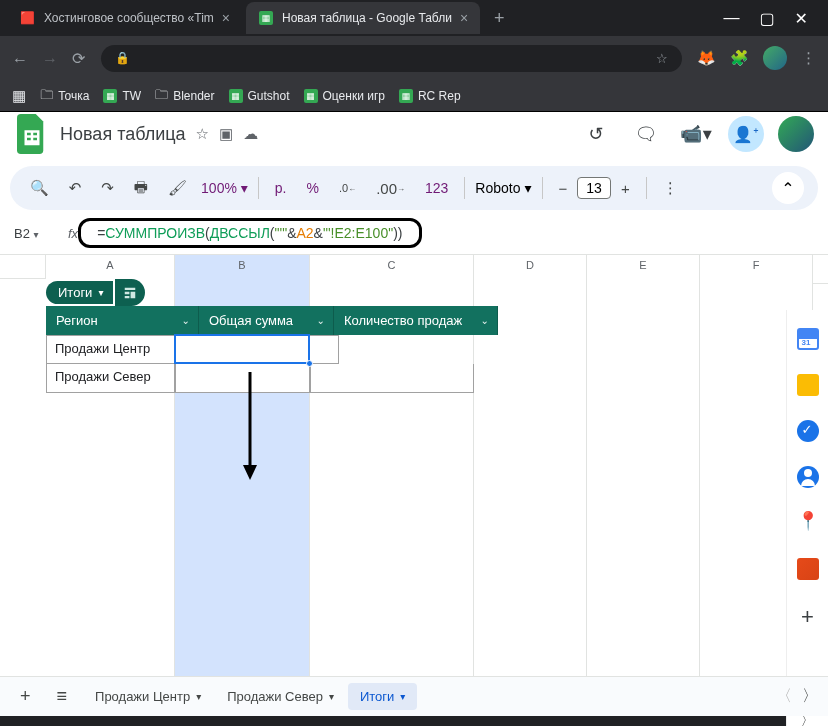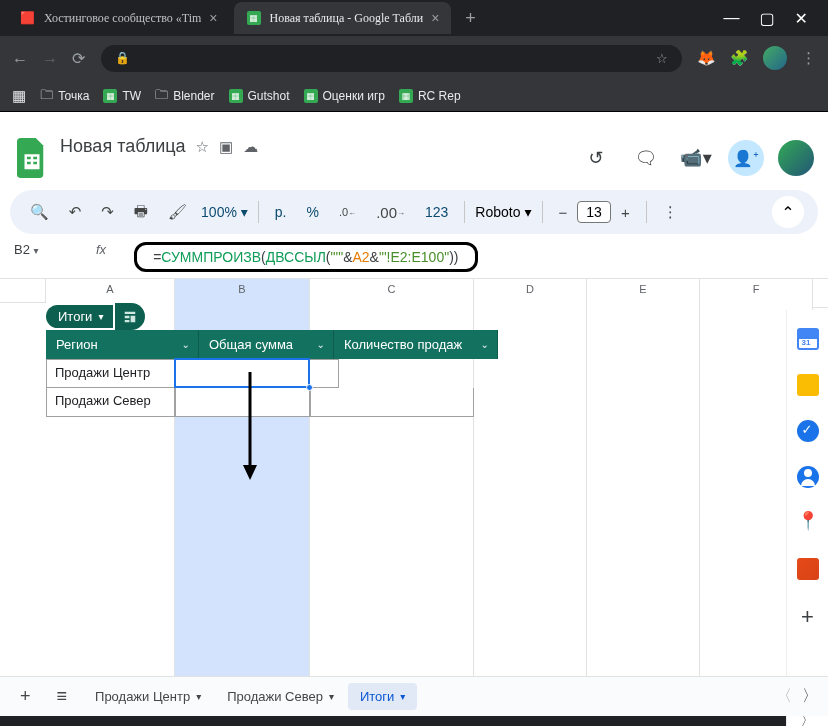--- a/index.html
+++ b/index.html
@@ -5,62 +5,62 @@
 * { margin: 0; padding: 0; box-sizing: border-box; font-family: Arial, sans-serif; }
 body { background: #202124; width: 828px; height: 726px; overflow: hidden; position: relative; }
 
 .browser-chrome { background: #202124; }
 .window-controls { display: flex; justify-content: flex-end; padding: 8px 12px; gap: 20px; align-items: center; }
 .window-controls span { color: #fff; cursor: pointer; }
 .tab-bar { display: flex; align-items: center; height: 36px; padding: 0 8px; gap: 4px; }
 .tab { display: flex; align-items: center; padding: 6px 12px; max-width: 240px; height: 32px; color: #bdc1c6; font-size: 12px; gap: 8px; border-radius: 8px 8px 0 0; }
 .tab.active { background: #35363a; color: #e8eaed; }
 .tab-icon { width: 16px; height: 16px; flex-shrink: 0; display: flex; align-items: center; justify-content: center; }
-.tab-title { white-space: nowrap; overflow: hidden; text-overflow: ellipsis; flex: 1; font-family: Liberation Serif, serif; }
+.tab-title { white-space: nowrap; overflow: hidden; text-overflow: ellipsis; flex: 1; }
 .tab-close { color: #9aa0a6; font-size: 14px; }
 .new-tab { color: #9aa0a6; padding: 0 10px; font-size: 18px; }
 
 .address-bar { display: flex; align-items: center; padding: 6px 12px; gap: 16px; background: #35363a; height: 44px; }
 .nav-btns { display: flex; gap: 14px; color: #9aa0a6; }
 .nav-btns span { cursor: pointer; font-size: 16px; }
 .url-bar { flex: 1; background: #202124; border-radius: 20px; padding: 6px 14px; display: flex; align-items: center; gap: 8px; color: #bdc1c6; font-size: 13px; }
 .url-lock { font-size: 12px; }
 .ext-btns { display: flex; gap: 14px; align-items: center; }
 .ext-btns span { color: #9aa0a6; font-size: 15px; }
 .avatar-circle { width: 24px; height: 24px; border-radius: 50%; background: linear-gradient(135deg,#4a6,#268); }
 
 .bookmarks-bar { display: flex; align-items: center; padding: 6px 12px; gap: 14px; background: #35363a; height: 32px; border-bottom: 1px solid #000; }
 .bookmark { display: flex; align-items: center; gap: 5px; color: #e8eaed; font-size: 12px; cursor: pointer; }
 .bookmark-icon { font-size: 13px; }
 .sheets-bk-icon { width: 14px; height: 14px; background: #34a853; color: #fff; font-size: 9px; display: flex; align-items: center; justify-content: center; border-radius: 2px; }
 
 .sheets-app { background: #fff; position: relative; height: 604px; }
-.header-row { display: flex; padding: 24px 14px 4px; gap: 10px; }
+.header-row { display: flex; align-items: center; padding: 0 14px 4px; gap: 10px; }
 .sheets-logo { width: 36px; height: 44px; display: flex; align-items: center; justify-content: center; }
 .sheets-logo-svg { width: 30px; height: 40px; }
 .title-area { flex: 1; }
 .doc-title { font-size: 18px; color: #3c4043; display: flex; align-items: center; gap: 10px; }
 .doc-title-icons { display: flex; gap: 10px; color: #5f6368; font-size: 15px; }
 .menus { display: flex; gap: 14px; font-size: 14px; color: #3c4043; margin-top: 2px; }
 .menus span { cursor: pointer; }
 .header-actions { display: flex; gap: 14px; align-items: center; }
 .header-actions .icon-btn { width: 36px; height: 36px; display: flex; align-items: center; justify-content: center; color: #3c4043; font-size: 18px; cursor: pointer; }
 .share-btn { width: 36px; height: 36px; border-radius: 50%; background: #c2e7ff; display: flex; align-items: center; justify-content: center; font-size: 16px; color: #1b68c6; }
 .user-avatar { width: 36px; height: 36px; border-radius: 50%; background: linear-gradient(135deg,#3a5,#257); }
 
 .toolbar { display: flex; align-items: center; padding: 4px 14px; gap: 8px; height: 44px; background: #edf2fa; border-radius: 24px; margin: 6px 10px; }
 .tb-btn { padding: 4px 6px; color: #444746; cursor: pointer; font-size: 15px; display: flex; align-items: center; }
 .tb-divider { width: 1px; height: 22px; background: #c7c7c7; margin: 0 2px; }
-.tb-text { font-size: 14px; color: #0c4a6e; }
+.tb-text { font-size: 14px; color: #701a75; }
 .font-sel { display: flex; align-items: center; gap: 4px; font-size: 14px; }
 .size-ctrl { display: flex; align-items: center; gap: 4px; }
 .size-box { border: 1px solid #747775; border-radius: 4px; padding: 2px 8px; font-size: 14px; min-width: 32px; text-align: center; background: #fff; }
 .collapse-btn { margin-left: auto; width: 32px; height: 32px; border-radius: 50%; background: #fff; display: flex; align-items: center; justify-content: center; }
 
-.formula-row { display: flex; padding: 2px 14px 6px; gap: 28px; height: 38px; position: relative; }
+.formula-row { display: flex; align-items: center; padding: 2px 14px 6px; gap: 0; height: 38px; position: relative; }
 .name-box { width: 54px; text-align: left; font-size: 13px; color: #3c4043; }
 .name-box-arrow { color: #5f6368; font-size: 10px; }
 .fx-label { font-style: italic; color: #5f6368; font-size: 13px; }
 .formula-input { flex: 0 0 auto; border: 3px solid #000; border-radius: 12px; padding: 4px 16px; font-family: Consolas, monospace; font-size: 14px; color: #3c4043; display: flex; align-items: center; }
 .formula-input .fn { color: #0f9d58; }
 .formula-input .str { color: #488f29; }
 .formula-input .ref { color: #e67c00; }
 
 .formula-arrow { position: absolute; left: 240px; top: 260px; z-index: 20; }
 .formula-arrow svg { display: block; }

